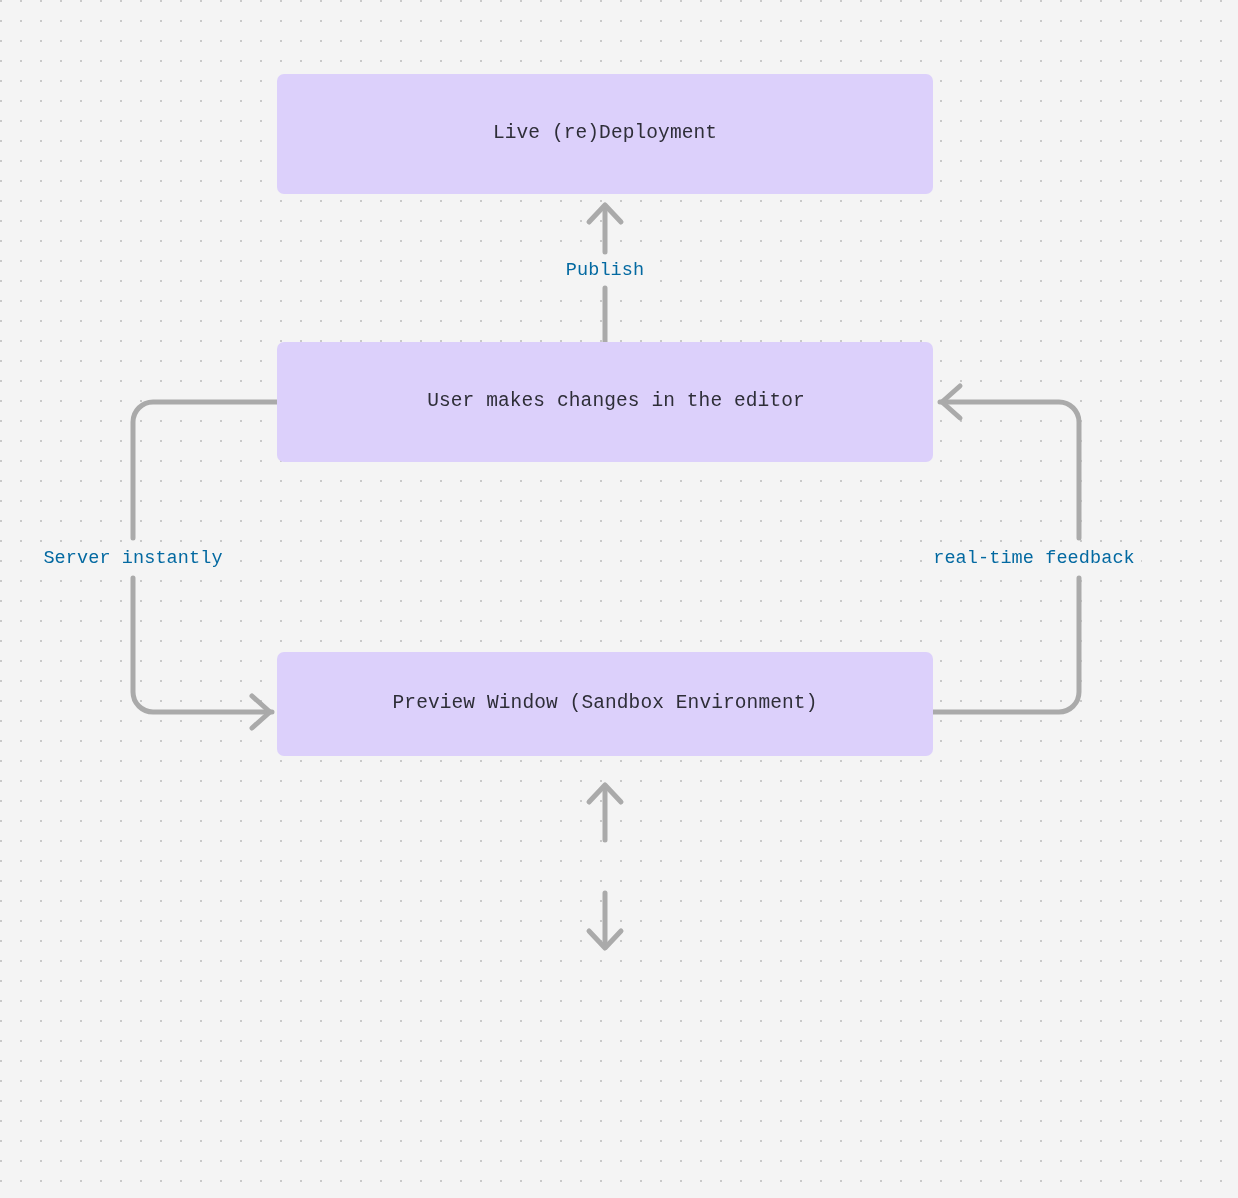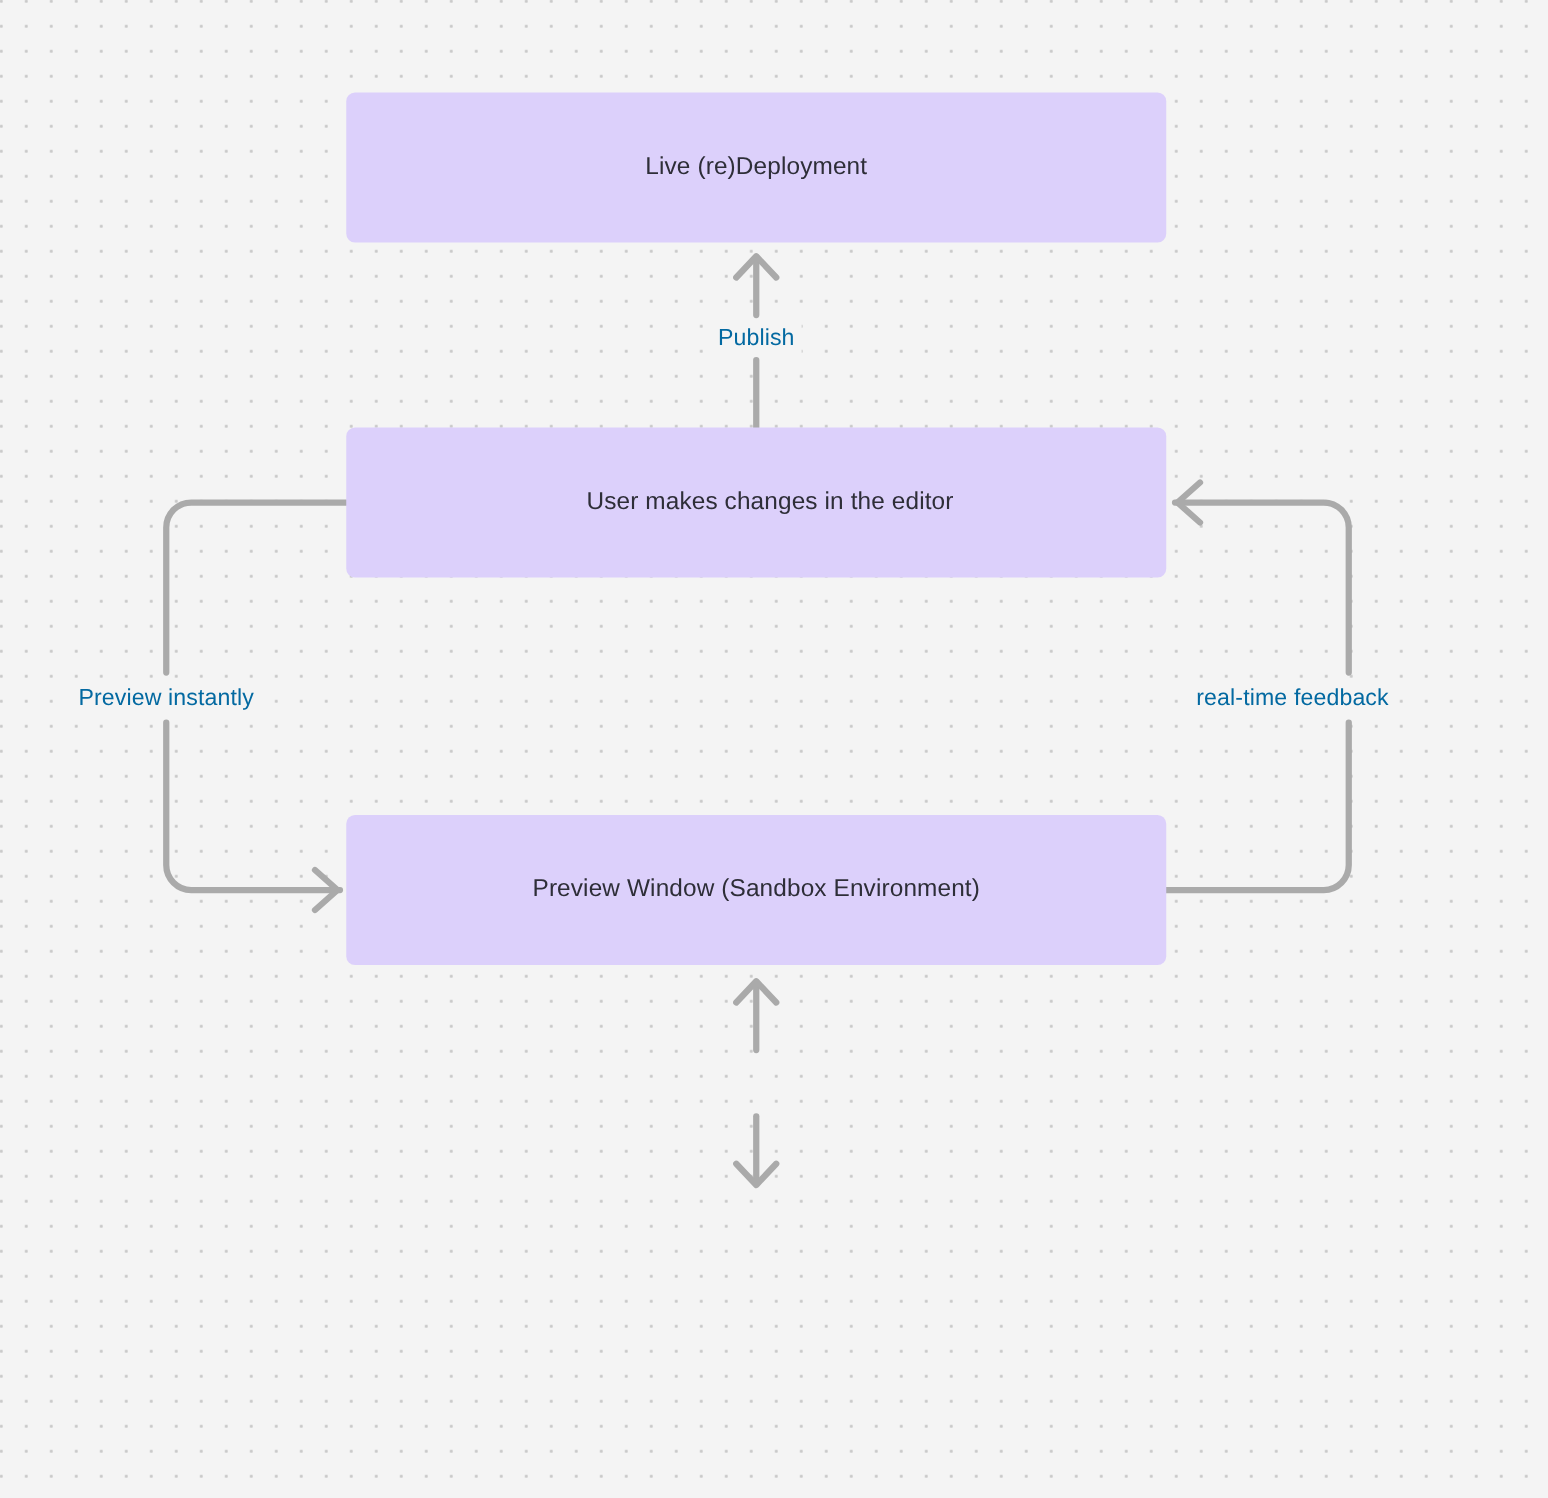--- a/index.html
+++ b/index.html
@@ -15,20 +15,21 @@
   }
 
   #canvas {
     position: relative;
     width: 1238px;
     height: 1198px;
     background-color: #f4f4f4;
     background-image: radial-gradient(circle, #c9c9c9 1.1px, transparent 1.2px);
     background-size: 20px 20px;
     background-position: 11px 11px;
+    font-family: Liberation Mono, monospace;
   }
 
   #edge-layer {
     position: absolute;
     left: 0;
     top: 0;
     width: 1238px;
     height: 1198px;
     pointer-events: none;
   }
@@ -47,21 +48,21 @@
   .node-label {
     font-size: 19.5px;
     color: #2e2e38;
     letter-spacing: 0.1px;
     line-height: 1.3;
     padding: 0 14px;
   }
 
   #node-live       { left: 277px; top: 74px;  width: 656px; height: 120px; }
   #node-user       { left: 277px; top: 342px; width: 656px; height: 120px; padding-left: 22px; }
-  #node-preview    { left: 277px; top: 652px; width: 656px; height: 120px; justify-content: center; }
+  #node-preview    { left: 277px; top: 652px; width: 656px; height: 104px; justify-content: center; }
   #node-devserver  { left: 277px; top: 960px; width: 656px; height: 120px; }
 
   .edge-label {
     position: absolute;
     font-size: 18.5px;
     color: #0369a1;
     white-space: nowrap;
     letter-spacing: 0.1px;
     background-color: #f4f4f4;
     padding: 2px 6px;
@@ -113,16 +114,16 @@
   <div class="node" id="node-user">
     <span class="node-label">User makes changes in the editor</span>
   </div>
 
   <div class="node" id="node-preview">
     <span class="node-label">Preview Window (Sandbox Environment)</span>
   </div>
 
 
   <div class="edge-label" id="label-publish">Publish</div>
-  <div class="edge-label" id="label-updates">Preview instantly</div>
+  <div class="edge-label" id="label-updates">Server instantly</div>
   <div class="edge-label" id="label-realtime">real-time feedback</div>
 
 </div>
 
 </body></html>

